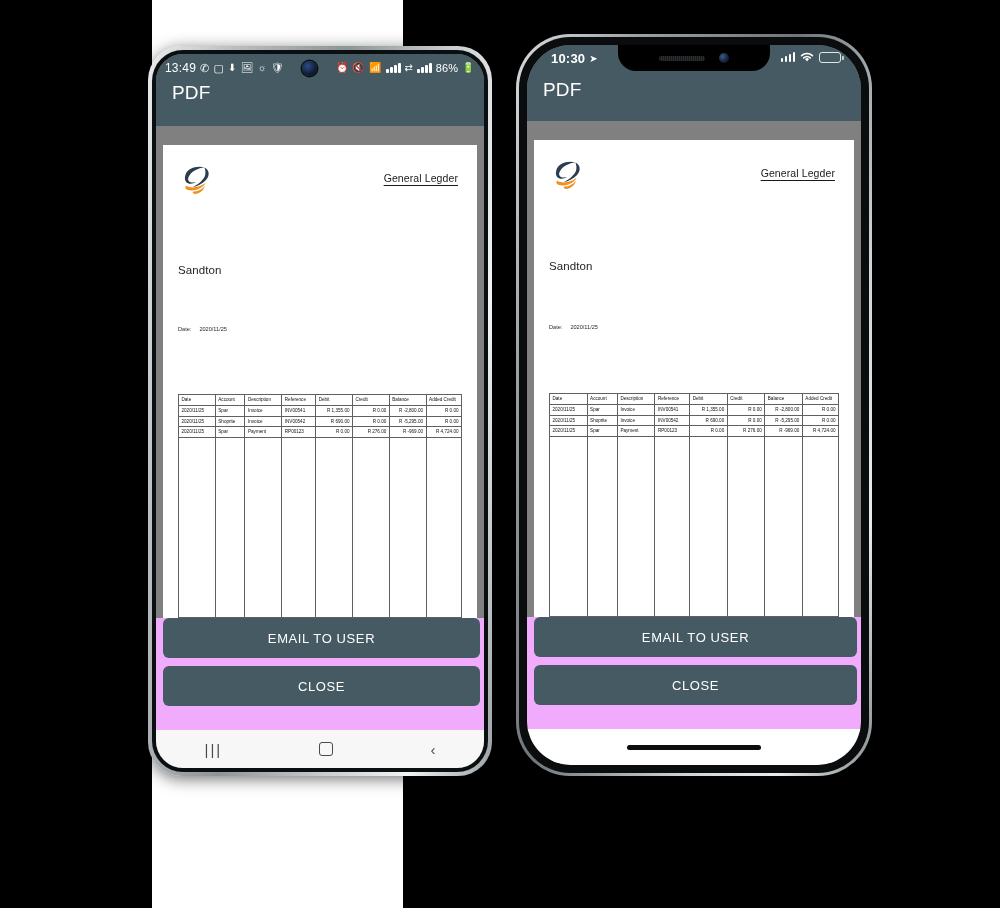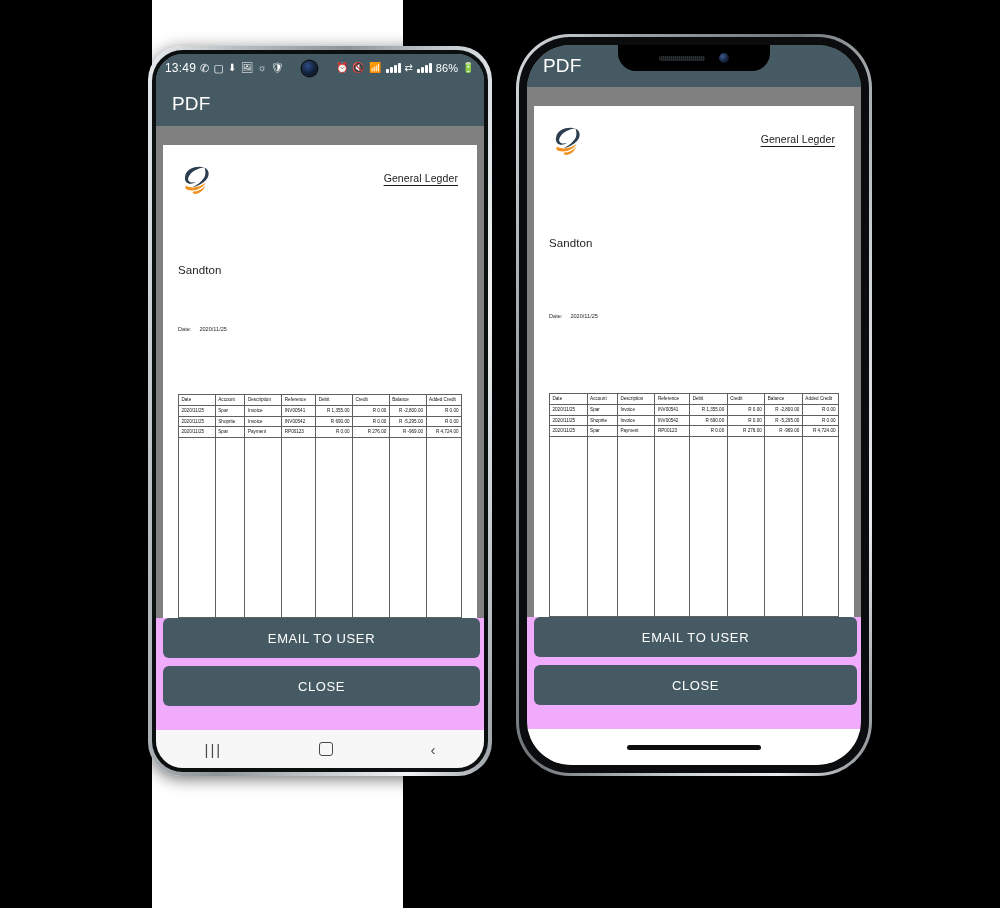--- a/index.html
+++ b/index.html
@@ -99,21 +99,21 @@
   .sb-ios .sb-time { font-size:13px; font-weight:700; }
   .bars { display:inline-flex; align-items:flex-end; gap:1.5px; height:10px; }
   .bars i { display:block; width:2.5px; background:#fff; border-radius:1px; }
   .bars i:nth-child(1){height:4px}.bars i:nth-child(2){height:6px}
   .bars i:nth-child(3){height:8px}.bars i:nth-child(4){height:10px}
   .batt-ios { width:22px;height:11px;border:1.4px solid rgba(255,255,255,.85);border-radius:3px;position:relative;padding:1px; }
   .batt-ios::after{content:"";position:absolute;right:-3.5px;top:3px;width:2px;height:4px;background:rgba(255,255,255,.7);border-radius:0 1px 1px 0;}
   .batt-fill { width:82%;height:100%;background:#f6c700;border-radius:1.5px; }
 
   
-  .appbar { background:#455A62; color:#fff; display:flex; align-items:center; flex:none; }
+  .appbar { background:#455A62; color:#fff; display:flex; align-items:flex-start; flex:none; }
   .appbar-android { height: 44px; padding-left: 16px; }
   .appbar-ios { height: 42px; padding-left: 16px; }
   .appbar-title { font-size: 19px; font-weight:400; letter-spacing:.2px; }
 
   
   .pdf-area { background:#808080; flex:1; display:flex; flex-direction:column;
               padding: 19px 7px 0 7px; overflow:hidden; }
   .pdf-page { background:#fff; flex:1; padding: 18px 15px 0 15px; overflow:hidden;
               display:flex; flex-direction:column;justify-content:space-between; }
 
@@ -310,20 +310,40 @@
 
   <div class="phone iphone-shell">
    <div class="iphone-mid">
     <div class="iphone-screen">
 
       <div class="notch">
         <div class="speaker"></div>
         <div class="front-cam"></div>
       </div>
 
+      <div class="statusbar sb-ios">
+        <div class="sb-left">
+          <span class="sb-time">10:30</span>
+          <span class="ic ic-sm">➤</span>
+        </div>
+        <div class="sb-right">
+          <span class="bars">
+                <i></i>
+                <i></i>
+                <i></i>
+                <i></i>
+              </span>
+          <svg width="16" height="12" viewBox="0 0 16 12">
+            <path d="M8 10.4 L10 7.9 A3.2 3.2 0 0 0 6 7.9 Z" fill="#fff"></path>
+            <path d="M2.6 4.6 A8 8 0 0 1 13.4 4.6" stroke="#fff" stroke-width="1.6" fill="none" stroke-linecap="round"></path>
+            <path d="M4.7 6.9 A5 5 0 0 1 11.3 6.9" stroke="#fff" stroke-width="1.5" fill="none" stroke-linecap="round"></path>
+          </svg>
+          <span class="batt-ios"><span class="batt-fill"></span></span>
+        </div>
+      </div>
 
       <div class="appbar appbar-ios">
         <span class="appbar-title">PDF</span>
       </div>
 
       <div class="pdf-area">
         <div class="pdf-page">
           <div class="doc-head">
             <svg class="logo" viewBox="0 0 100 90">
               <path d="M18 34 C22 16, 48 6, 70 12 C54 13, 34 22, 27 38 C22 50, 33 56, 47 52 C33 62, 12 56, 18 34 Z" fill="#2b3d4f"></path>

